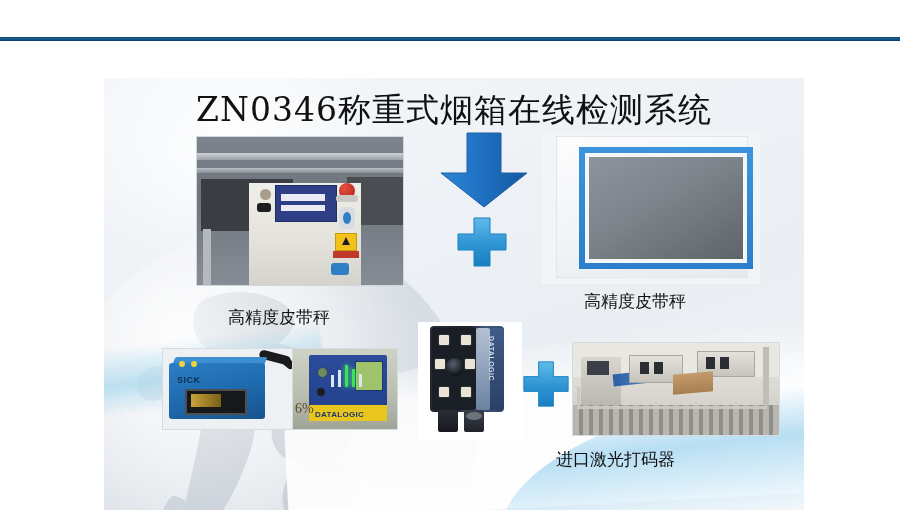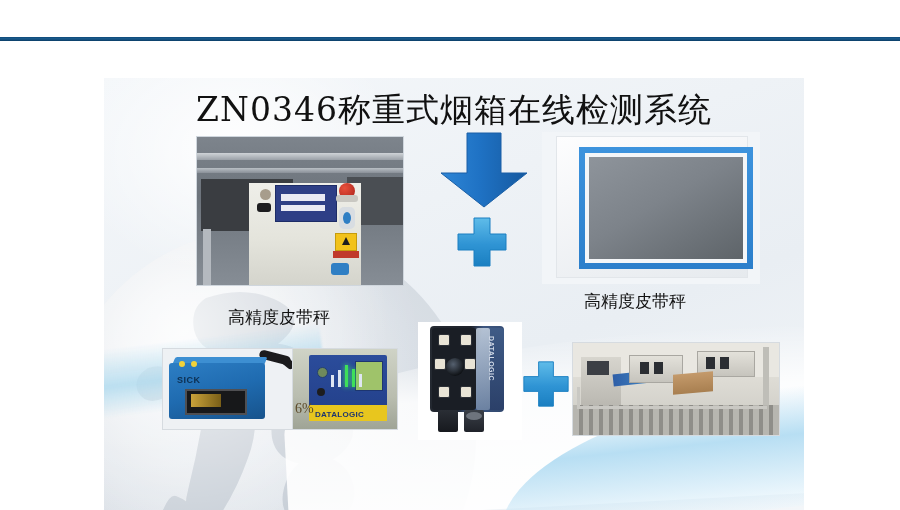--- a/index.html
+++ b/index.html
@@ -351,14 +351,15 @@
         <i></i>
       </div>
     <div class="ls-box"></div>
     <div class="ls-rollers"></div>
     <div class="ls-rail"></div>
     <div class="ls-rail2"></div>
   </div>
 
   <div class="cap cap-serif cap-belt">高精度皮带秤</div>
   <div class="cap cap-serif cap-pc">高精度皮带秤</div>
+  <div class="cap cap-serif cap-laser">进口激光打码器</div>
 
 </div>
 
 </body></html>

